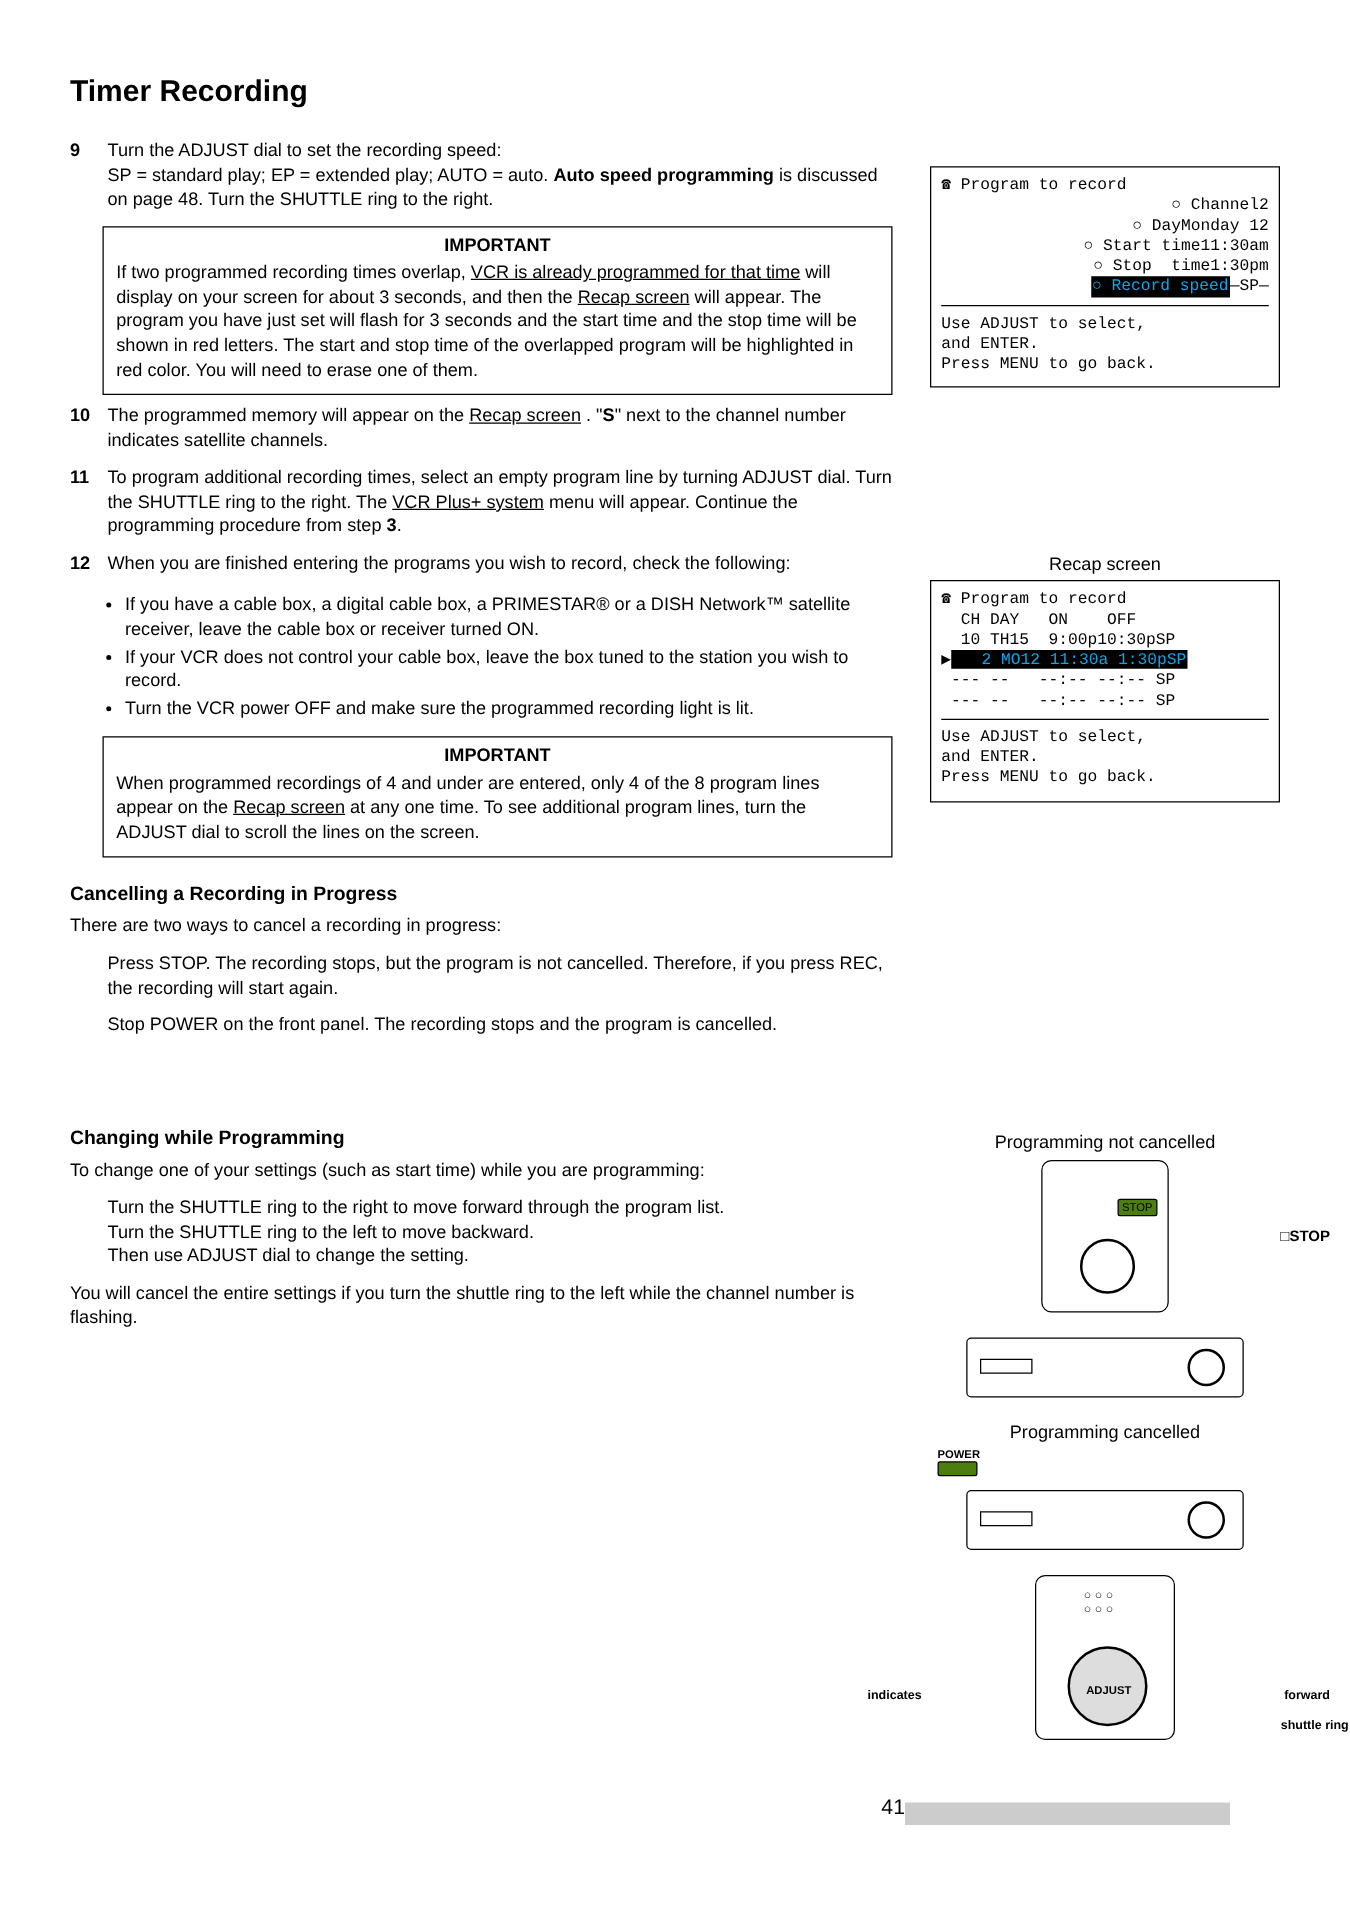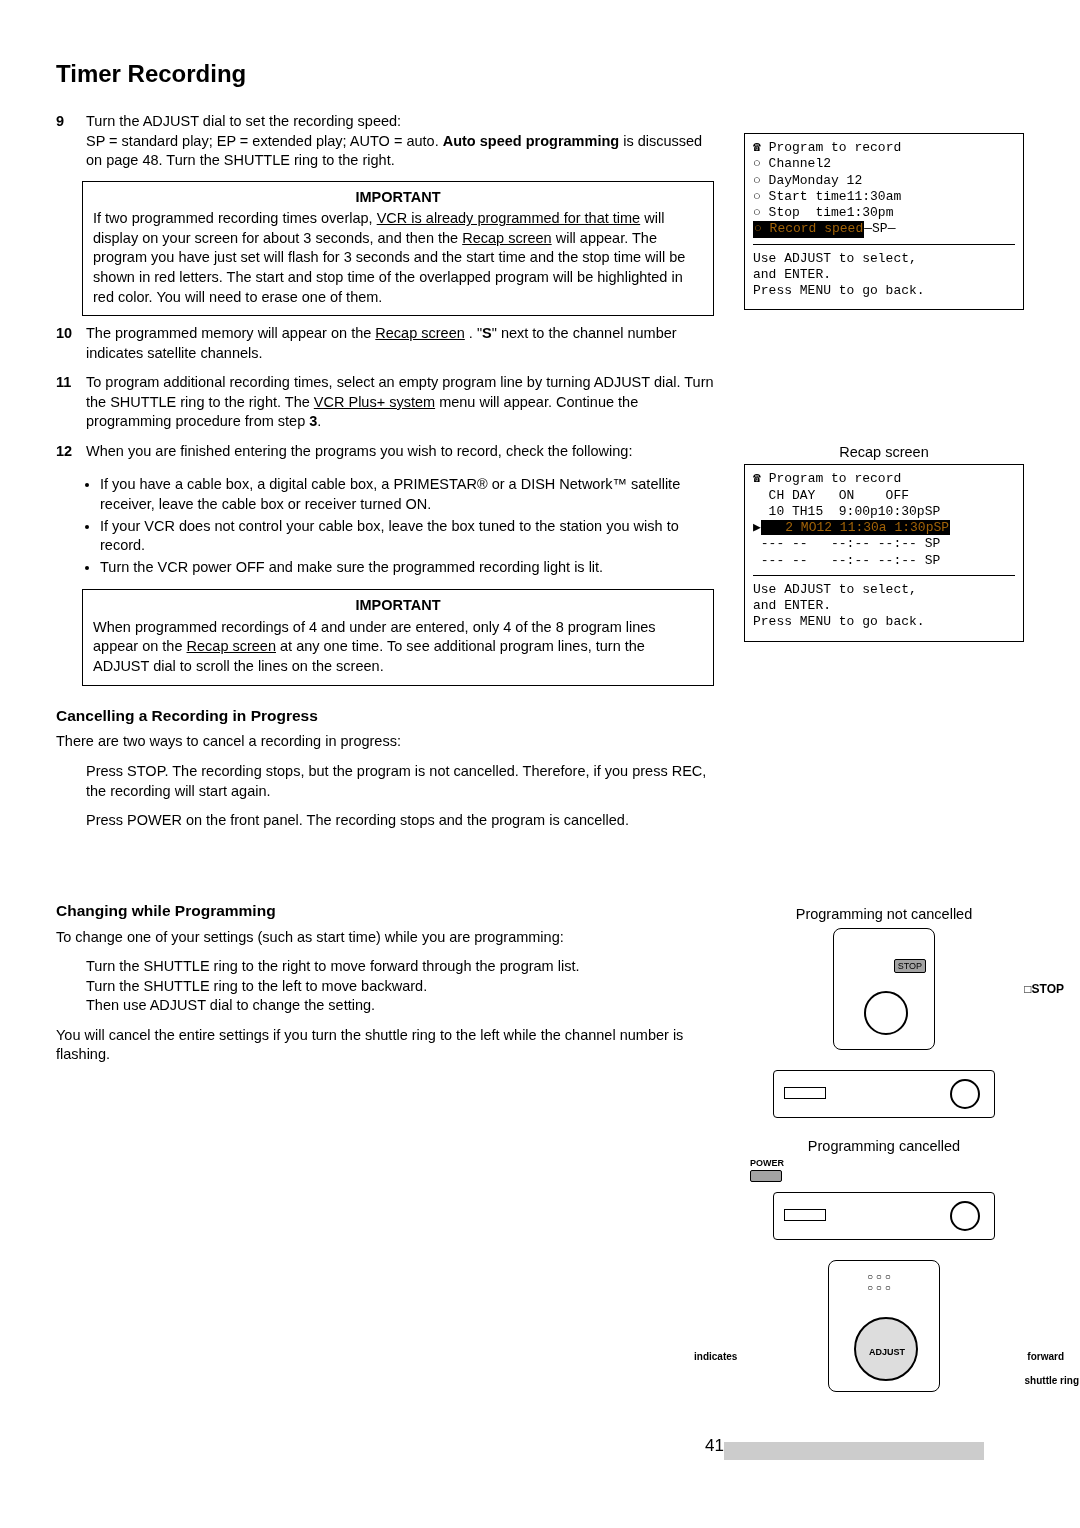--- a/index.html
+++ b/index.html
@@ -60,21 +60,21 @@
     border: 1px solid #000;
     background: #fff;
     font-family: "Courier New", monospace;
     font-size: 13px;
     line-height: 1.25;
     padding: 6px 8px 10px 8px;
     margin-bottom: 30px;
   }
   .osd .hl {
     background: #000;
-    color: #a16207;
+    color: #0ea5e9;
     padding: 0 1px;
   }
   .osd hr {
     border: none;
     border-top: 1px solid #000;
     margin: 6px 0;
   }
   .caption {
     text-align: center;
     font-size: 14.5px;
@@ -105,34 +105,34 @@
   }
   .device-remote { width: 100px; height: 120px; }
   .device-vcr    { width: 220px; height: 46px; border-radius:4px; }
   .device-dial   { width: 110px; height: 130px; border-radius:8px; }
   .btn {
     border:1px solid #000;
     border-radius:2px;
     font-size:9px;
     text-align:center;
     position:absolute;
-    background:#a3a3a3;
+    background:#4d7c0f;
     padding:1px 3px;
   }
   .circle {
     position:absolute;
     border:2px solid #000;
     border-radius:50%;
   }
   .txt-label {
     position:absolute;
     font-size:10px;
     font-weight:bold;
   }
-  .osd-row { display:flex; justify-content:flex-start; white-space:pre; }
+  .osd-row { display:flex; justify-content:flex-end; white-space:pre; }
   .osd-row .sel::before { content:"○ "; }
   .osd-row .selhl::before { content:"○ "; }
   .osd-strong::before { content:"☎ "; }
   .shadow-bar {
     height:18px;
     background:#ccc;
     margin-top:30px;
     margin-right:40px;
     width:260px;
     float:right;
@@ -203,21 +203,21 @@
       <div>
         <span>When programmed recordings of 4 and under are entered, only 4 of the 8 program lines appear on the </span>
         <span class="u">Recap screen</span>
         <span> at any one time.  To see additional program lines, turn the ADJUST dial to scroll the lines on the screen.</span>
       </div>
     </div>
 
     <div class="subhead">Cancelling a Recording in Progress</div>
     <div class="para">There are two ways to cancel a recording in progress:</div>
     <div class="indent para">Press STOP.  The recording stops, but the program is not cancelled.  Therefore, if you press REC, the recording will start again.</div>
-    <div class="indent para">Press POWER on the front panel.  The recording stops and the program is cancelled.</div>
+    <div class="indent para">Stop POWER on the front panel.  The recording stops and the program is cancelled.</div>
 
     <div class="subhead" style="margin-top:70px">Changing while Programming</div>
     <div class="para">To change one of your settings (such as start time) while you are programming:</div>
     <div class="indent">
       <div>Turn the SHUTTLE ring to the right to move forward through the program list.</div>
       <div>Turn the SHUTTLE ring to the left to move backward.</div>
       <div>Then use ADJUST dial to change the setting.</div>
     </div>
     <div class="para">You will cancel the entire settings if you turn the shuttle ring to the left while the channel number is flashing.</div>
 

